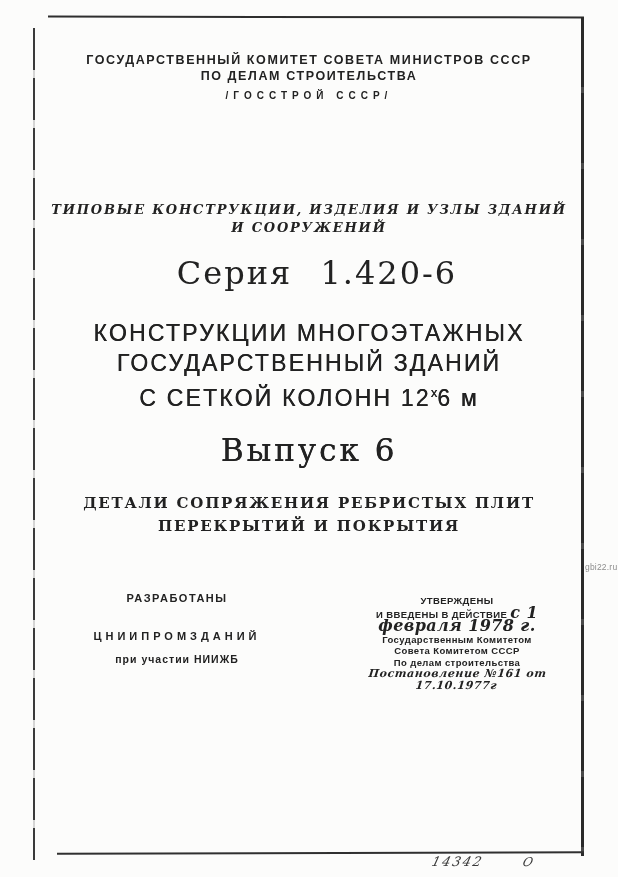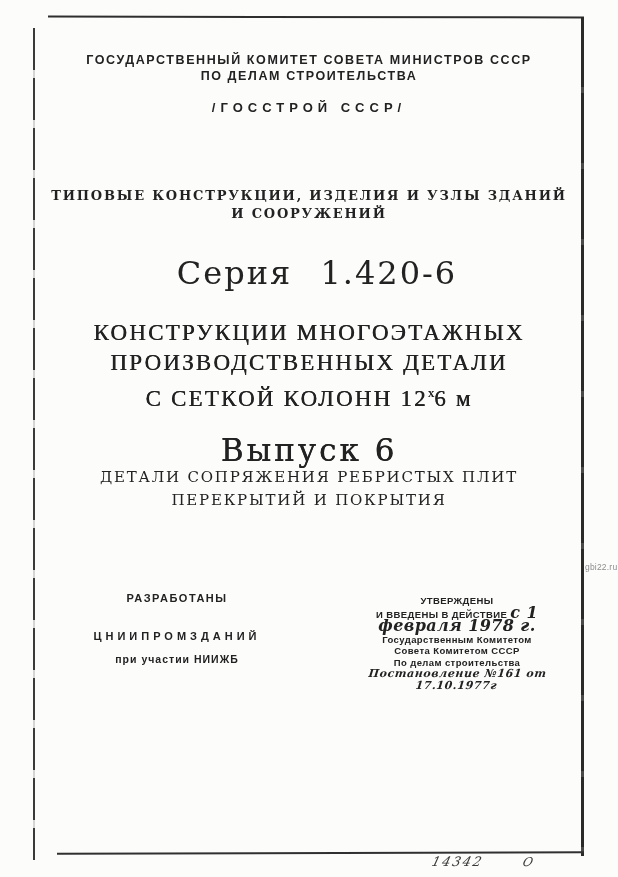--- a/index.html
+++ b/index.html
@@ -27,44 +27,44 @@
     background: repeating-linear-gradient(to bottom, #3a3a3a 0 42px, rgba(58,58,58,0.2) 42px 50px);
   }
   .border-bottom {
     position: absolute; left: 57px; top: 852px; width: 527px; height: 2px;
     background: #303030; transform: rotate(-0.15deg);
   }
   
   .centered { position: absolute; left: 0; width: 618px; text-align: center; }
   .org-header { top: 52px; font-weight: bold; }
   .org-line-1, .org-line-2 { font-size: 12.5px; letter-spacing: 1.6px; line-height: 16px; }
-  .org-line-3 { font-size: 13px; letter-spacing: 5px; line-height: 19px; margin-top: 14px; }
+  .org-line-3 { font-size: 10px; letter-spacing: 5px; line-height: 19px; margin-top: 2px; }
 
-  .typical-block { top: 187px; font-family: "DejaVu Serif", serif; font-weight: bold; }
+  .typical-block { top: 201px; font-family: "DejaVu Serif", serif; font-weight: bold; font-style: italic; }
   .typical-line { font-size: 13px; letter-spacing: 1.8px; line-height: 18px; }
 
   .series-label {
     top: 254px; font-family: "DejaVu Serif", serif;
     font-size: 32px; letter-spacing: 2px; word-spacing: 16px; padding-left: 8px;
   }
 
   .doc-title {
-    top: 318px; font-family: Liberation Serif, serif;
+    top: 318px; font-family: Liberation Sans, sans-serif;
     font-size: 23px; letter-spacing: 2.2px; line-height: 30px;
     text-shadow: 0.4px 0 0 currentColor;
   }
   .doc-title sup { font-size: 13px; letter-spacing: 0; }
 
   .issue-heading {
     top: 432px; font-family: "DejaVu Serif", serif;
     font-size: 31px; letter-spacing: 3px;
     text-shadow: 0.3px 0 0 currentColor;
   }
   .issue-block {
-    top: 466px; font-family: "DejaVu Serif", serif; font-weight: normal;
+    top: 492px; font-family: "DejaVu Serif", serif; font-weight: bold;
     font-size: 15px; letter-spacing: 1.8px; line-height: 23px;
   }
 
   .developed-block {
     position: absolute; left: 62px; top: 592px; width: 230px;
     text-align: center; font-weight: bold;
   }
   .developed-line-1 { font-size: 11px; letter-spacing: 1.5px; }
   .developed-line-2 { font-size: 11px; letter-spacing: 4px; margin-top: 26px; }
   .developed-line-3 { font-size: 10.5px; letter-spacing: 1px; margin-top: 11px; }
@@ -117,21 +117,21 @@
 
   <div class="centered typical-block">
     <div class="typical-line">ТИПОВЫЕ КОНСТРУКЦИИ, ИЗДЕЛИЯ И УЗЛЫ ЗДАНИЙ</div>
     <div class="typical-line">И СООРУЖЕНИЙ</div>
   </div>
 
   <div class="centered series-label">Серия 1.420-6</div>
 
   <div class="centered doc-title">
     <div>КОНСТРУКЦИИ МНОГОЭТАЖНЫХ</div>
-    <div>ПРОИЗВОДСТВЕННЫХ ДЕТАЛИ</div>
+    <div>ГОСУДАРСТВЕННЫЙ ЗДАНИЙ</div>
     <div><span>С СЕТКОЙ КОЛОНН 12</span><sup>х</sup><span>6 м</span></div>
   </div>
 
   <div class="centered issue-heading">Выпуск 6</div>
 
   <div class="centered issue-block">
     <div>ДЕТАЛИ СОПРЯЖЕНИЯ РЕБРИСТЫХ ПЛИТ</div>
     <div>ПЕРЕКРЫТИЙ И ПОКРЫТИЯ</div>
   </div>
 

